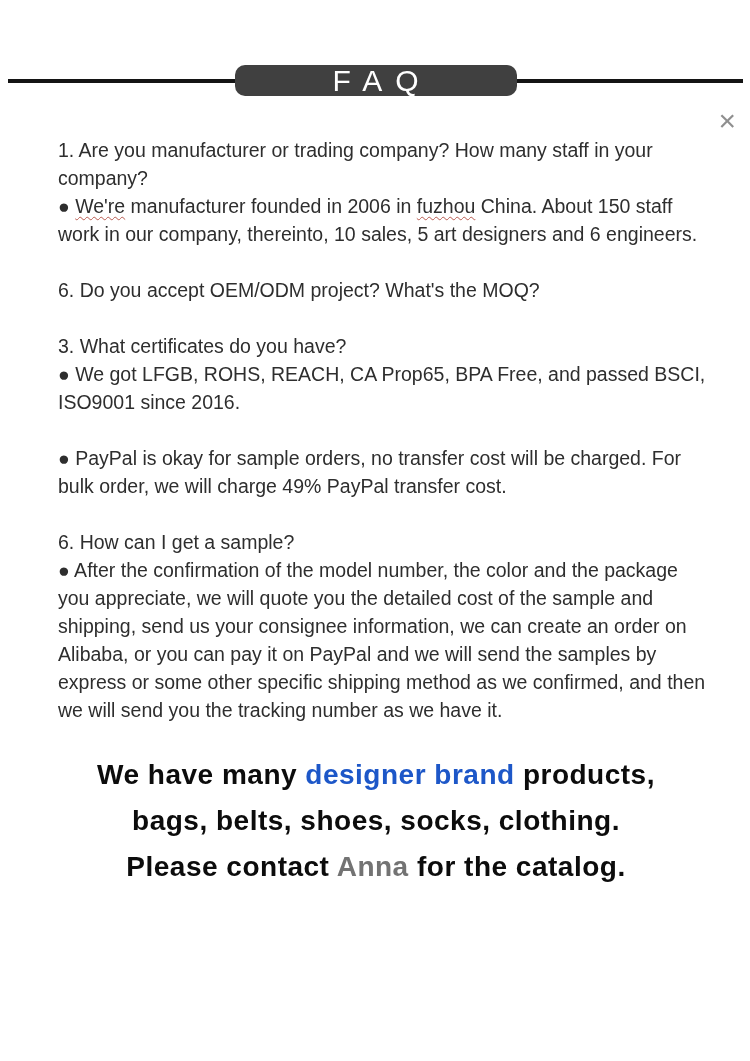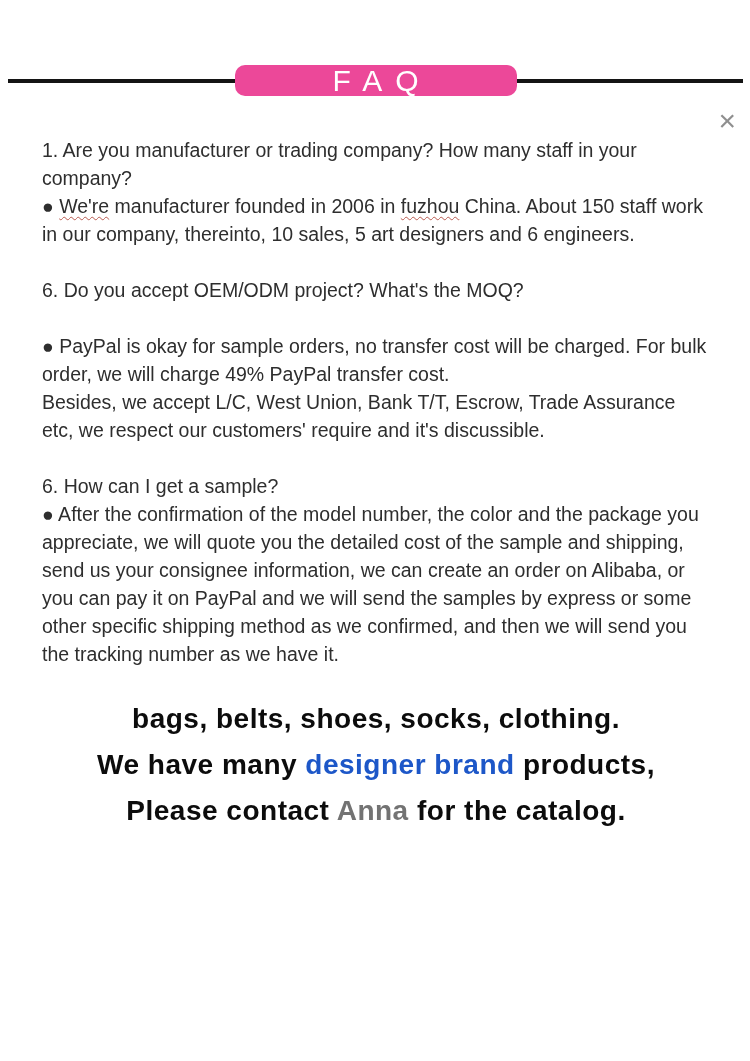--- a/index.html
+++ b/index.html
@@ -24,21 +24,21 @@
   .rule {
     flex: 1;
     height: 4px;
     background: #141414;
   }
   .rule.left { margin-left: 8px; }
   .rule.right { margin-right: 7px; }
   .badge {
     width: 282px;
     height: 31px;
-    background: #ec4899;
+    background: #404040;
     border-radius: 10px;
     display: flex;
     align-items: center;
     justify-content: center;
     flex: 0 0 auto;
   }
   .badge span {
     color: #ffffff;
     font-size: 30px;
     font-weight: 500;
@@ -52,21 +52,21 @@
   .close {
     position: absolute;
     top: 2px;
     right: 14px;
     font-size: 30px;
     line-height: 1;
     color: #8f8f8f;
     cursor: pointer;
     font-weight: 400;
   }
-  .faq-item { margin: 0 0 28px 0; }
+  .faq-item { margin: 0 0 28px 16px; }
   .faq-item p {
     margin: 0;
     font-size: 19.5px;
     line-height: 28px;
     color: #2e2e2e;
   }
   .u {
     text-decoration: underline;
     text-decoration-style: wavy;
     text-decoration-color: #b95a50;
@@ -102,25 +102,29 @@
   <span class="close">×</span>
   <div id="faq-list">
       <div class="faq-item">
         <p>1. Are you manufacturer or trading company? How many staff in your company?</p>
         <p><span>● </span><span class="u">We're</span><span> manufacturer founded in 2006 in </span><span class="u">fuzhou</span><span> China. About 150 staff work in our company, thereinto, 10 sales, 5 art designers and 6 engineers.</span></p>
       </div>
       <div class="faq-item">
         <p>6. Do you accept OEM/ODM project? What's the MOQ?</p>
       </div>
       <div class="faq-item">
-        <p><span>● PayPal is okay for sample orders, no transfer cost will be charged. For bulk order, we will charge 49% PayPal transfer cost.</span><br><span>Besides, we accept L/C, West Union, Bank T/T, Escrow, Trade Assurance etc, we respect our customers' require and it's discussible.</span></p>
+        <p>3. What certificates do you have?</p>
+        <p><span>● We got LFGB, ROHS, REACH, CA Prop65, BPA Free, and passed BSCI, ISO9001 since 2016.</span></p>
+      </div>
+      <div class="faq-item">
+        <p><span>● PayPal is okay for sample orders, no transfer cost will be charged. For bulk order, we will charge 49% PayPal transfer cost.</span><br></p>
       </div>
       <div class="faq-item">
         <p>6. How can I get a sample?</p>
         <p><span>● After the confirmation of the model number, the color and the package you appreciate, we will quote you the detailed cost of the sample and shipping, send us your consignee information, we can create an order on Alibaba, or you can pay it on PayPal and we will send the samples by express or some other specific shipping method as we confirmed, and then we will send you the tracking number as we have it.</span></p>
       </div>
     </div>
   <div class="footer" id="footer-promo">
+      <p><span>We have many </span><span style="color: rgb(29, 87, 200);">designer brand</span><span> products,</span></p>
       <p><span>bags, belts, shoes, socks, clothing.</span></p>
-      <p><span>We have many </span><span style="color: rgb(29, 87, 200);">designer brand</span><span> products,</span></p>
       <p><span>Please contact </span><span style="color: #737373;">Anna</span><span> for the catalog.</span></p>
     </div>
 </div>
 
 </body></html>

